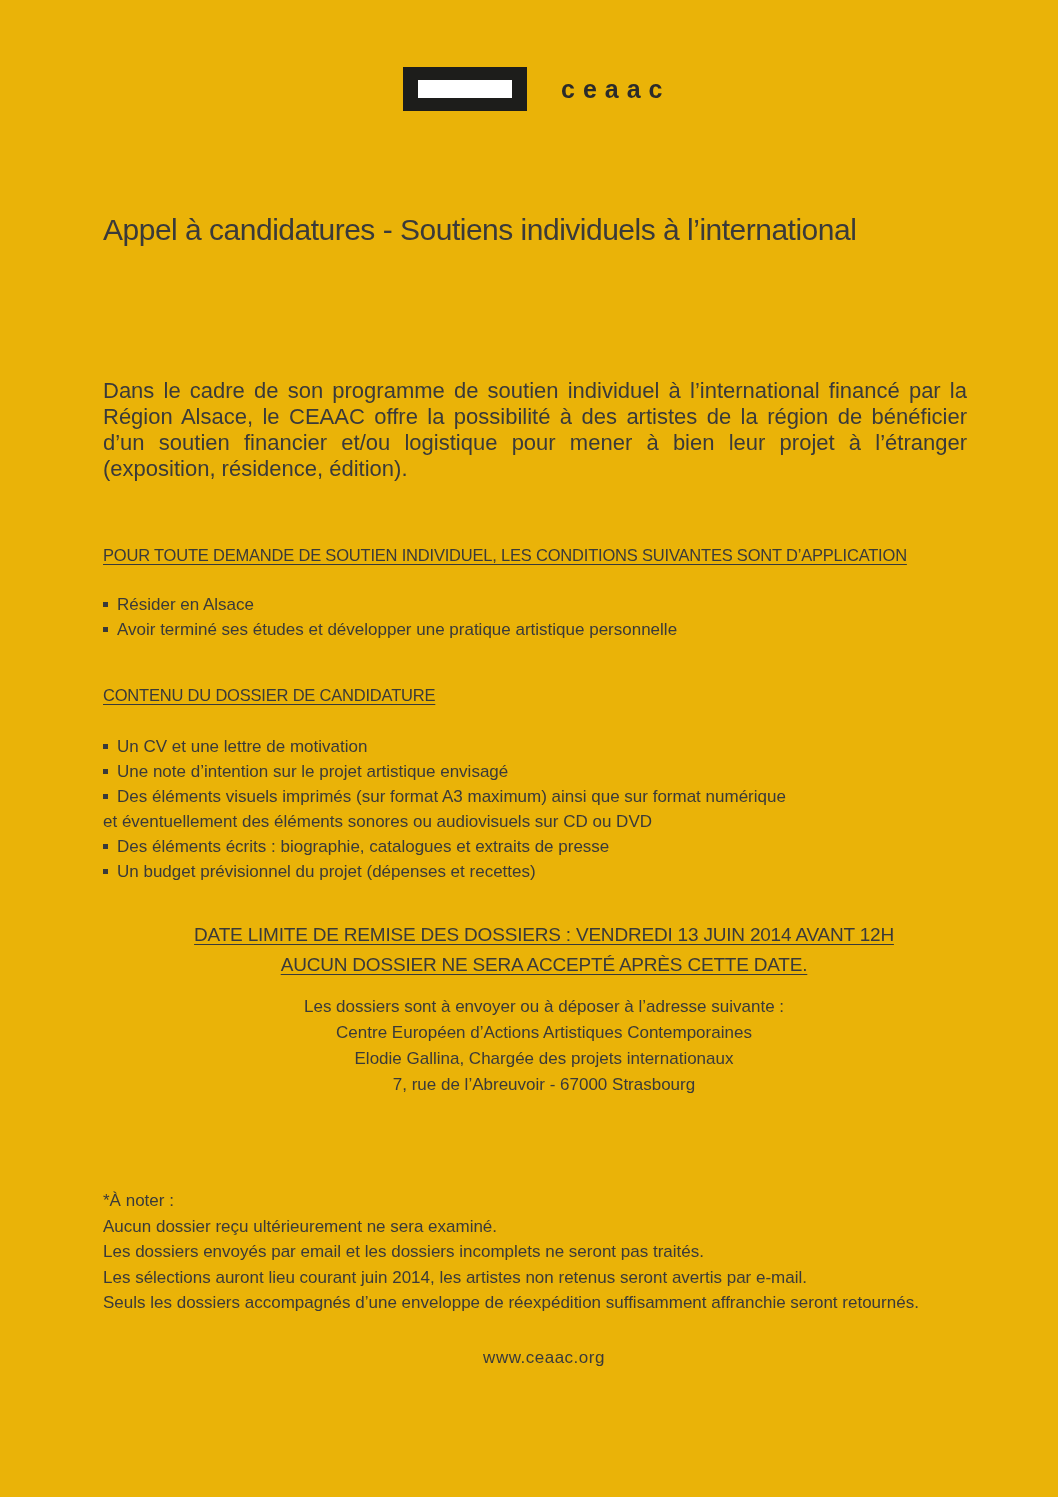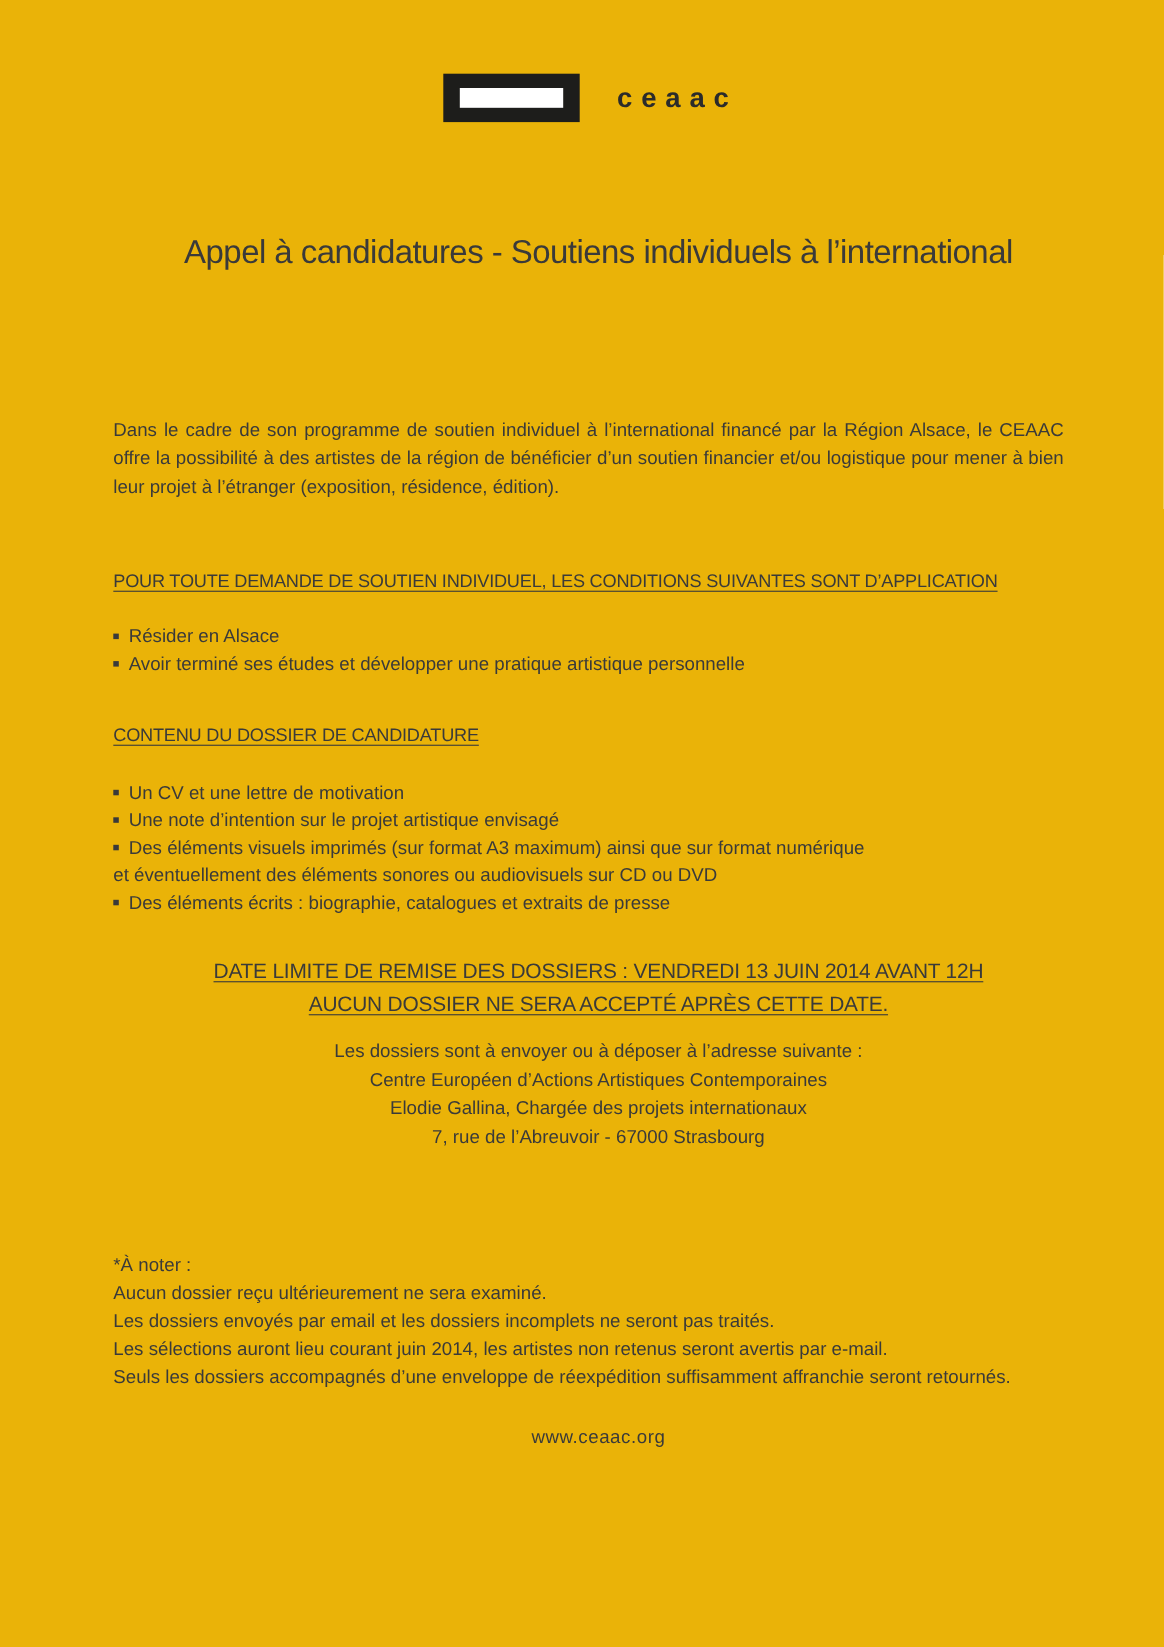--- a/index.html
+++ b/index.html
@@ -47,27 +47,27 @@
     letter-spacing: 8px;
     color: #2b2b2b;
   }
   
   .title {
     margin: 99px 0 0 0;
     font-size: 30px;
     font-weight: normal;
     letter-spacing: -0.5px;
     line-height: 40px;
-    text-align: center;
+    text-align: left;
     color: #3a3a3a;
   }
   
   .intro {
     margin: 128px 18px 0 0;
-    font-size: 17px;
+    font-size: 22px;
     line-height: 26px;
     text-align: justify;
   }
   
   .section-heading {
     margin: 0;
     font-size: 16.5px;
     font-weight: normal;
     letter-spacing: -0.2px;
     line-height: 22px;
@@ -156,20 +156,21 @@
   </ul>
 
   <h2 class="section-heading heading-dossier">CONTENU DU DOSSIER DE CANDIDATURE</h2>
 
   <ul class="bullets list-dossier">
     <li class="bullet-item"><span class="sq"></span><span>Un CV et une lettre de motivation</span></li>
     <li class="bullet-item"><span class="sq"></span><span>Une note d’intention sur le projet artistique envisagé</span></li>
     <li class="bullet-item"><span class="sq"></span><span>Des éléments visuels imprimés (sur format A3 maximum) ainsi que sur format numérique</span></li>
     <li class="bullet-item no-bullet"><span>et éventuellement des éléments sonores ou audiovisuels sur CD ou DVD</span></li>
     <li class="bullet-item"><span class="sq"></span><span>Des éléments écrits : biographie, catalogues et extraits de presse</span></li>
+    <li class="bullet-item"><span class="sq"></span><span>Un budget prévisionnel du projet (dépenses et recettes)</span></li>
   </ul>
 
   <div class="deadline">
     <div><span class="dl-line">DATE LIMITE DE REMISE DES DOSSIERS : VENDREDI 13 JUIN 2014 AVANT 12H</span></div>
     <div><span class="dl-line">AUCUN DOSSIER NE SERA ACCEPTÉ APRÈS CETTE DATE.</span></div>
   </div>
 
   <div class="address">
     <div>Les dossiers sont à envoyer ou à déposer à l’adresse suivante :</div>
     <div>Centre Européen d’Actions Artistiques Contemporaines</div>

